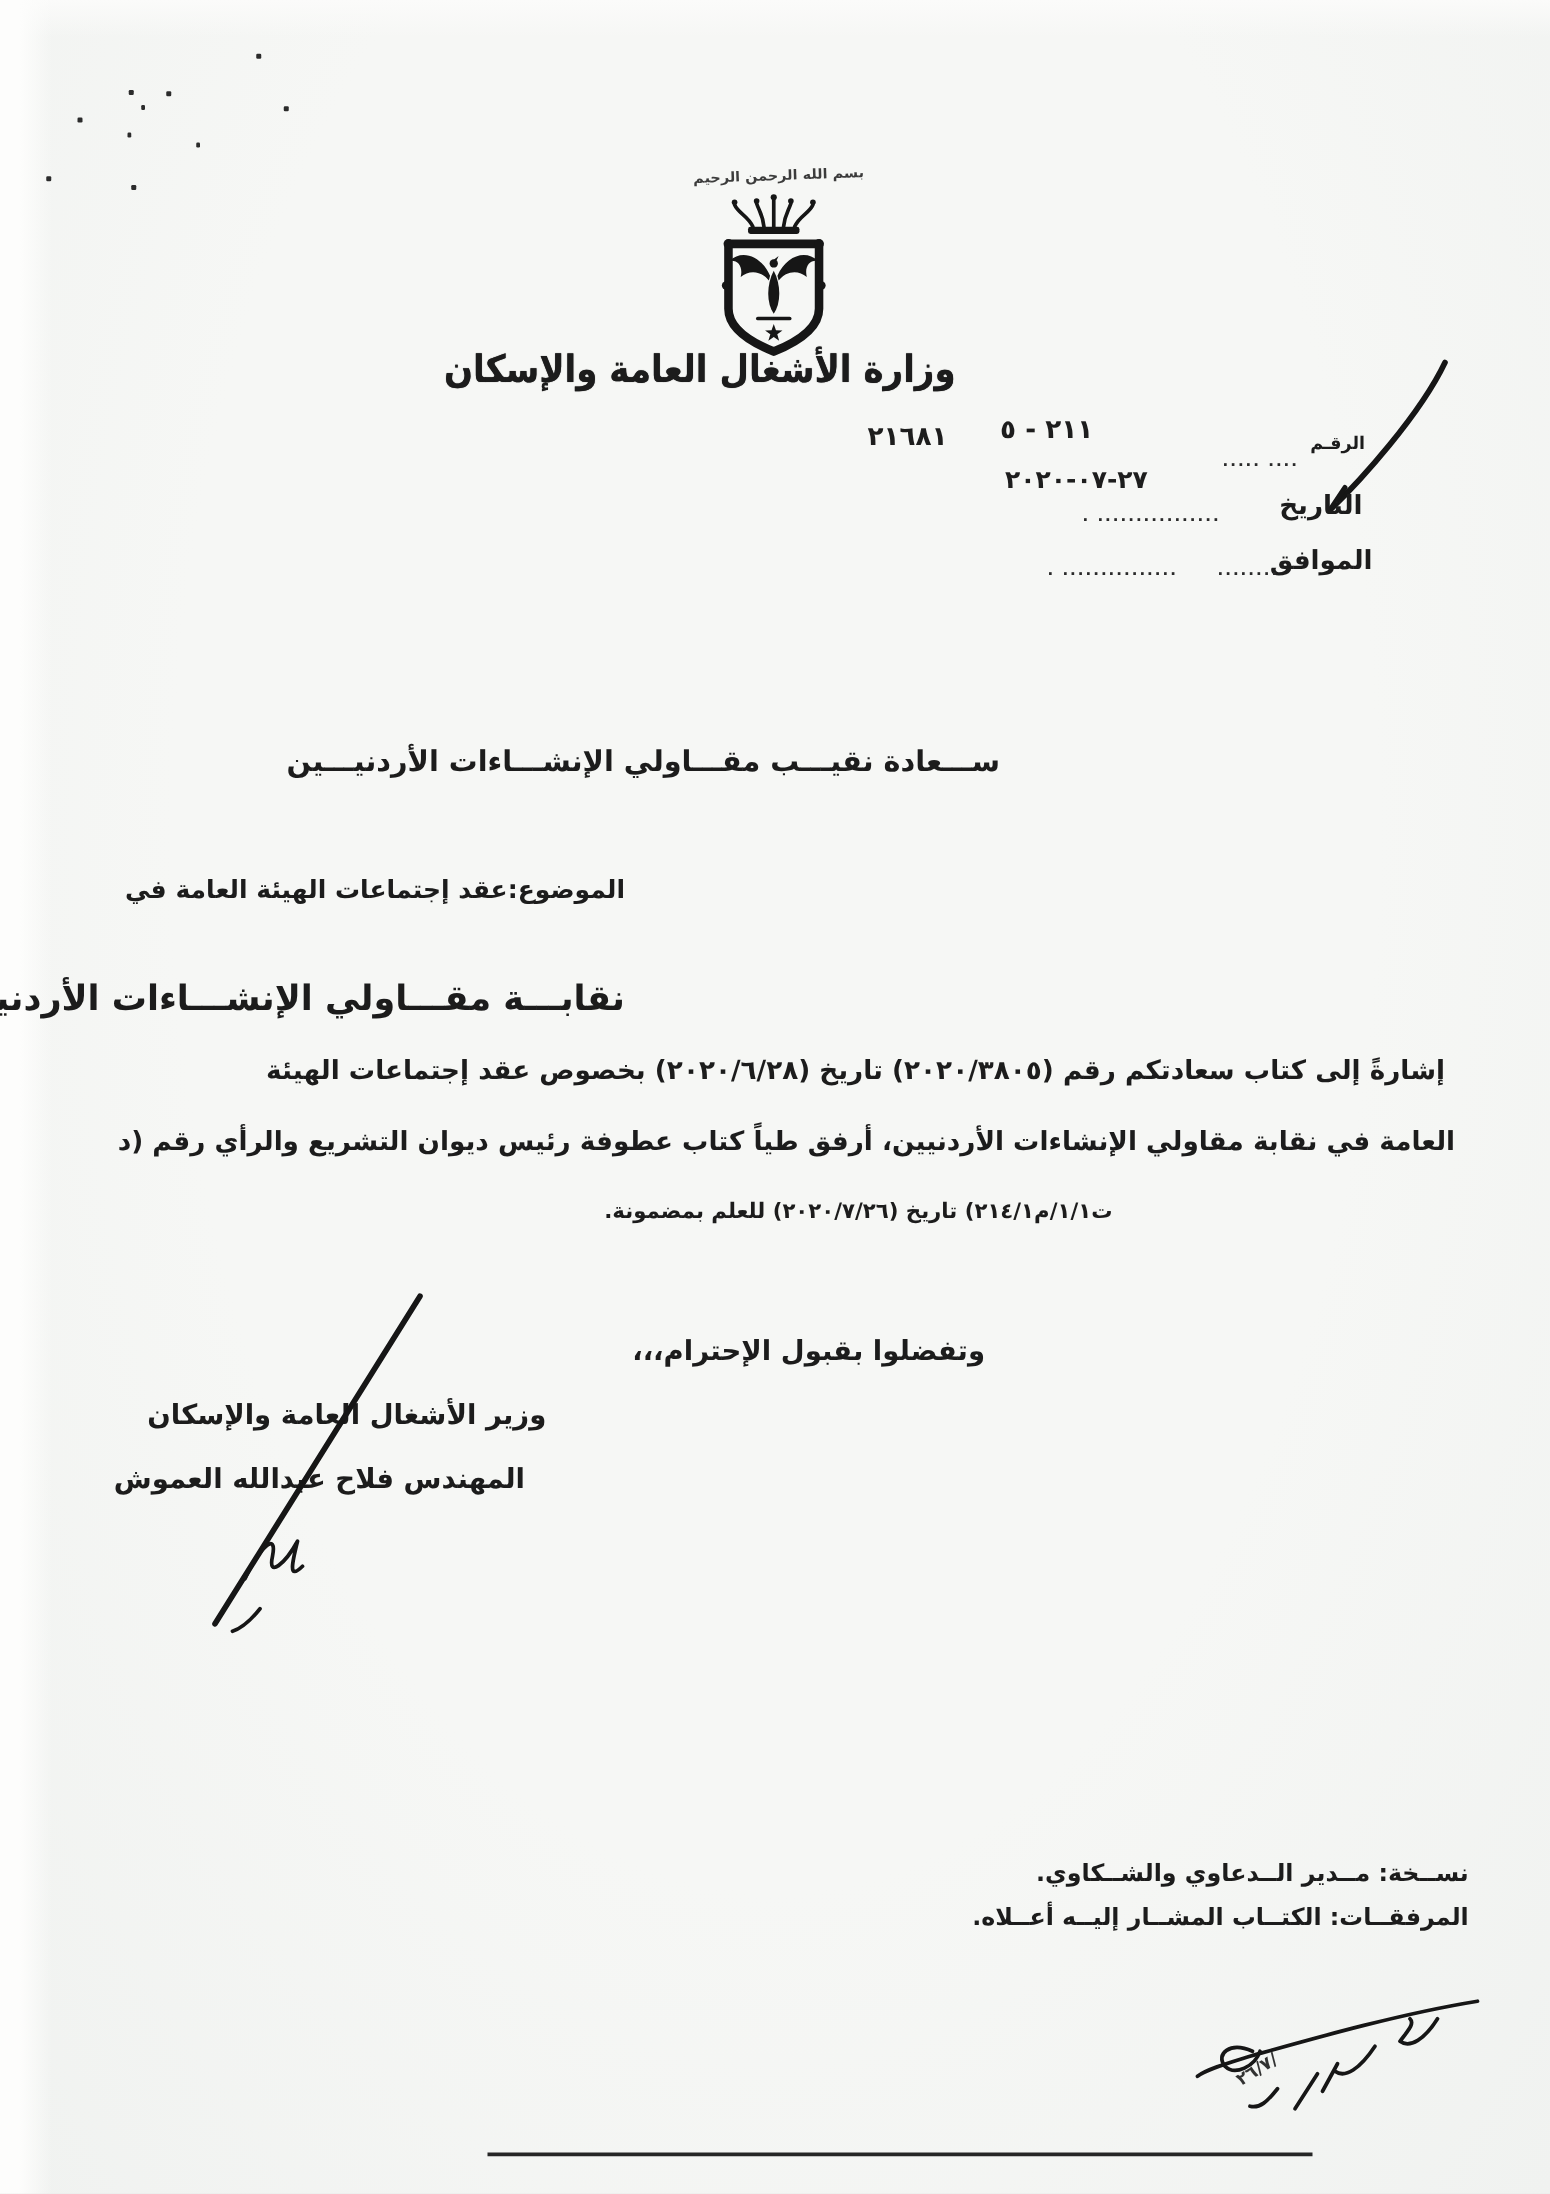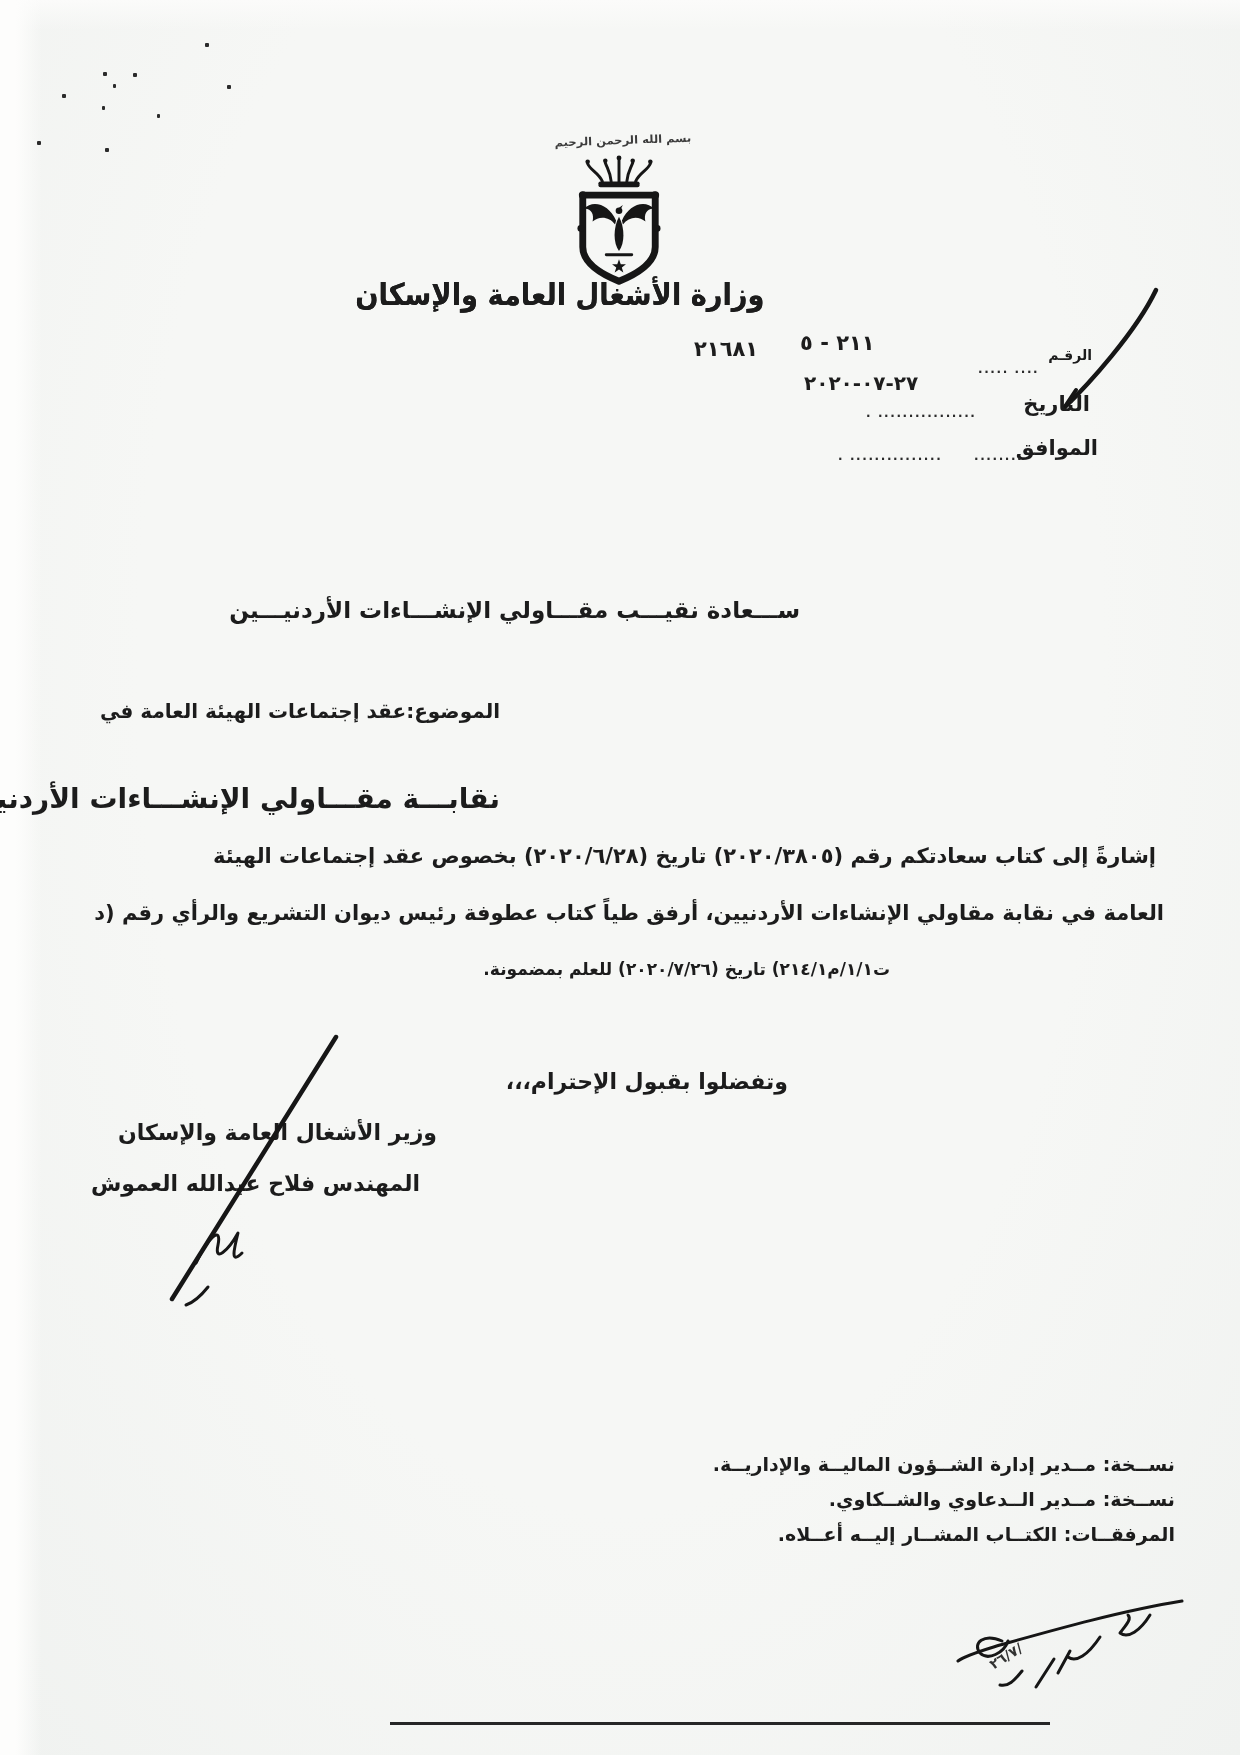--- a/index.html
+++ b/index.html
@@ -111,21 +111,20 @@
   <div class="abs ar" style="right:820px;top:1171px;font-size:22px;">المهندس فلاح عبدالله العموش</div>
 
   <div class="abs" style="left:140px;top:1015px;">
     <svg width="230" height="300" viewBox="0 0 230 300">
       <path class="ink" stroke-width="4.5" d="M196 22 L32 284"></path>
       <path class="ink" stroke-width="3" d="M56 248 C68 222 82 210 78 230 C74 248 88 236 98 218 C94 234 90 250 102 238"></path>
       <path class="ink" stroke-width="3" d="M68 272 C60 282 52 288 46 290"></path>
     </svg>
   </div>
 
-  <div class="abs ar" style="right:65px;top:1453px;font-size:19px;">نســخة: مــدير إدارة الشــؤون الماليــة والإداريــة.</div>
   <div class="abs ar" style="right:65px;top:1488px;font-size:19px;margin-left:16px;">نســخة: مــدير الــدعاوي والشــكاوي.</div>
   <div class="abs ar" style="right:65px;top:1523px;font-size:19px;">المرفقــات: الكتــاب المشــار إليــه أعــلاه.</div>
 
   <div class="abs" style="left:930px;top:1575px;">
     <svg width="270" height="130" viewBox="0 0 270 130">
       <path class="ink" stroke-width="3" d="M252 26 C190 36 120 56 70 70 C54 75 36 80 28 86"></path>
       <path class="ink" stroke-width="3" d="M72 66 C54 58 42 68 50 78 C58 86 74 78 78 66"></path>
       <path class="ink" stroke-width="3" d="M220 40 C210 56 198 64 190 58 C196 50 202 44 198 40"></path>
       <path class="ink" stroke-width="3" d="M170 62 C158 80 146 88 138 82"></path>
       <path class="ink" stroke-width="3" d="M124 84 L106 112 M140 76 L128 98"></path>

